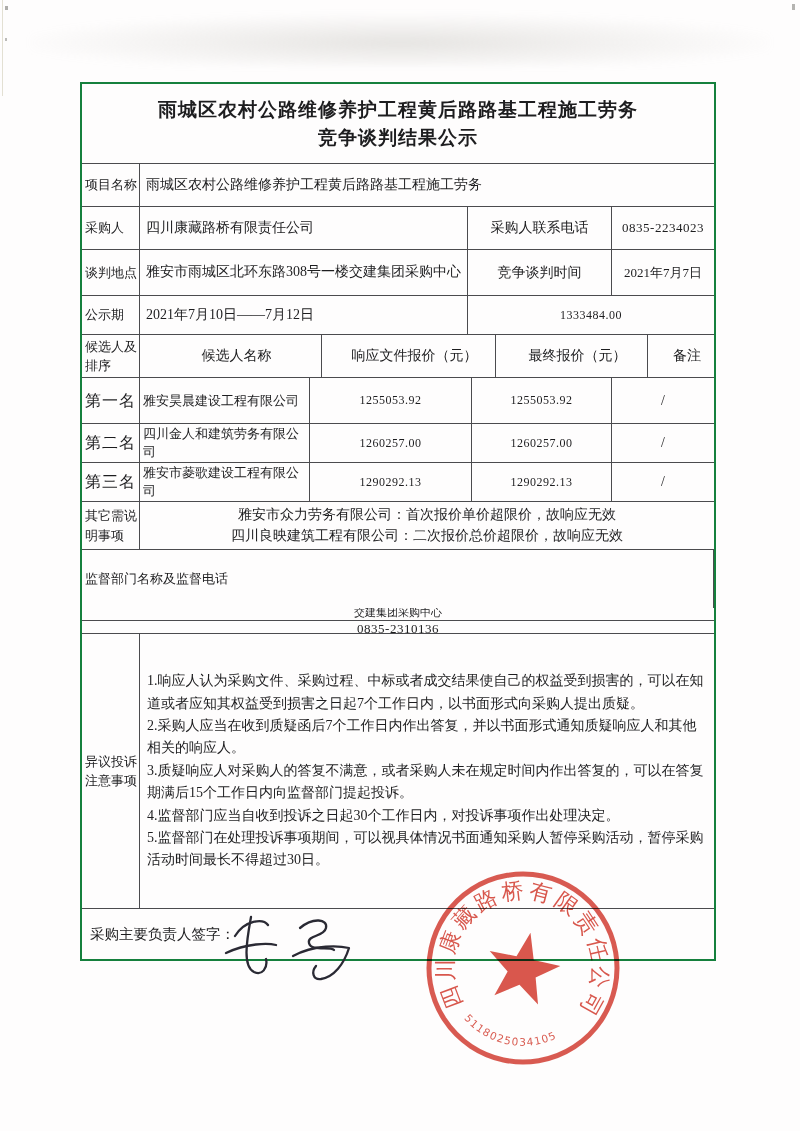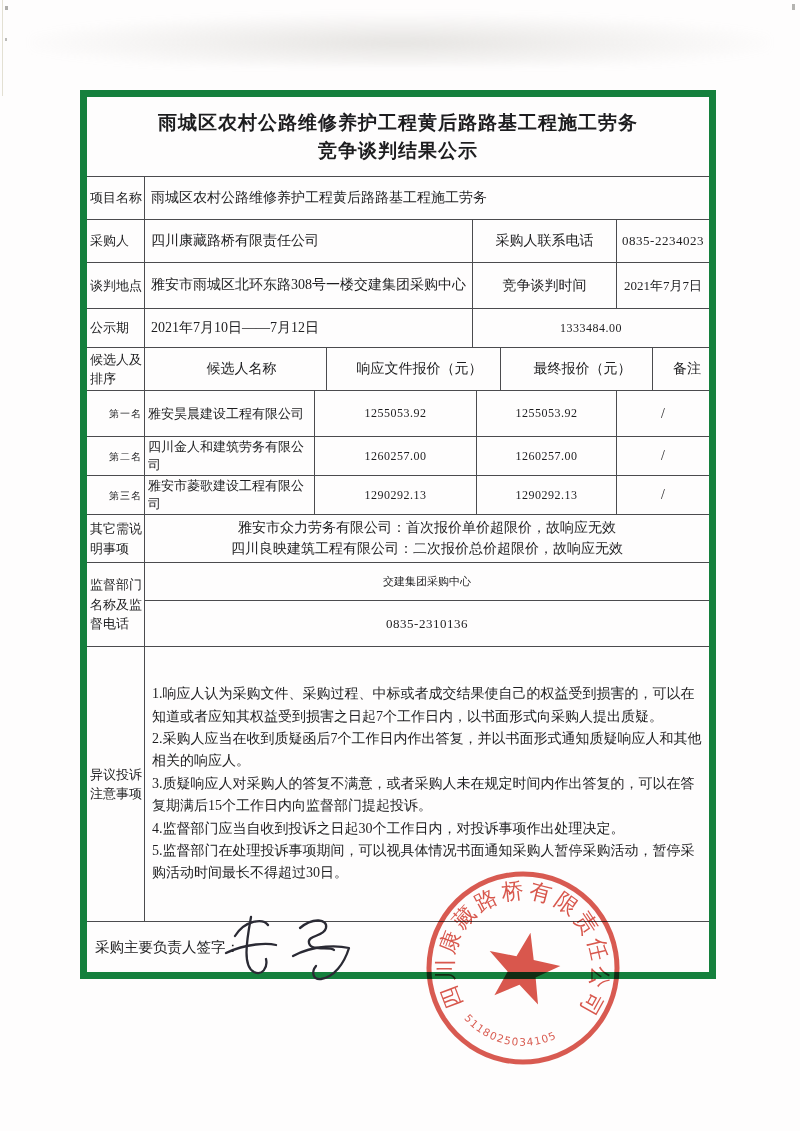--- a/index.html
+++ b/index.html
@@ -15,22 +15,22 @@
     background:radial-gradient(ellipse at 50% 55%, rgba(185,183,176,0.34), rgba(255,255,255,0) 75%);
     filter:blur(3px);
   }
   .edge-line-left { position:absolute; left:2px; top:0; width:1px; height:96px; background:#d9d5c4; opacity:.75; }
   .speck-tl { position:absolute; left:5px; top:6px; width:3px; height:4px; background:#6b6b66; opacity:.55; }
   .speck-tl2 { position:absolute; left:5px; top:38px; width:2px; height:3px; background:#7a7a74; opacity:.5; }
   .speck-tr { position:absolute; left:792px; top:4px; width:3px; height:6px; background:#6b6b66; opacity:.5; }
 
   
   .doc-table {
-    position:absolute; left:80px; top:90px; width:636px;
-    border:7px solid #15803d; background:transparent;
+    position:absolute; left:80px; top:82px; width:636px;
+    border:2px solid #15803d; background:transparent;
   }
   .t-row { display:flex; width:100%; border-bottom:1px solid #4b4b4e; }
   .t-row:last-child { border-bottom:none; }
   .cell { display:flex; flex-direction:column; justify-content:center; border-right:1px solid #4b4b4e; overflow:hidden; }
   .cell.last { border-right:none; }
   .lbl { flex:0 0 58px; font-size:13px; line-height:1.5; padding:2px 2px 2px 3px; text-align:left; }
   .val-left { text-align:left; padding:2px 6px; font-size:14px; line-height:1.45; }
   .val-center { text-align:center; padding:2px 4px; font-size:14px; }
   .num { font-size:12px; letter-spacing:0.5px; }
 
@@ -39,37 +39,37 @@
 
   .r-project { height:43px; }
   .r-purchaser { height:43px; }
   .r-venue { height:46px; }
   .r-publicity { height:39px; }
   .r-chead { height:43px;gap:12px; }
   .r-c1 { height:46px; }
   .r-c2 { height:39px; }
   .r-c3 { height:39px; }
   .r-other { height:48px; }
-  .r-superv { height:84px; }
+  .r-superv { height:84px;flex-direction:column; }
   .r-objection { height:275px; }
   .r-sign { height:50px; }
 
   .w-value { flex:0 0 328px; }
   .w-lbl2 { flex:0 0 144px; }
   .w-val2 { flex:1 1 auto; }
 
   .c-name { flex:0 0 170px; }
   .c-price1 { flex:0 0 162px; }
   .c-price2 { flex:0 0 140px; }
   .c-remark { flex:1 1 auto; }
 
   .chead { font-size:14px; text-align:center; }
   .chead-rank { font-size:13px; text-align:left; padding-left:3px; line-height:1.5; }
   .cand-name { font-size:13px; text-align:left; padding:2px 3px; }
-  .rank-cell { font-size:10px; text-align:right; letter-spacing:1px; }
+  .rank-cell { font-size:16px; text-align:left; letter-spacing:1px; }
 
   .other-content { flex:1 1 auto; text-align:center; font-size:14px; line-height:1.45; justify-content:center; }
   .superv-right { flex:1 1 auto; display:flex; flex-direction:column; border-right:none; padding:0; }
   .superv-sub1 { height:38px; border-bottom:1px solid #4b4b4e; display:flex; align-items:center; justify-content:center; font-size:11px; }
   .superv-sub2 { flex:1; display:flex; align-items:center; justify-content:center; font-size:13px; letter-spacing:0.5px; }
 
   .objection-content { flex:1 1 auto; font-size:14px; line-height:1.6; padding:6px 7px; text-align:left; justify-content:center; }
   .objection-content p { margin:0; }
 
   .sign-cell { flex:1 1 auto; flex-direction:row; align-items:center; justify-content:flex-start; padding-left:8px; font-size:14.5px; border-right:none; }

